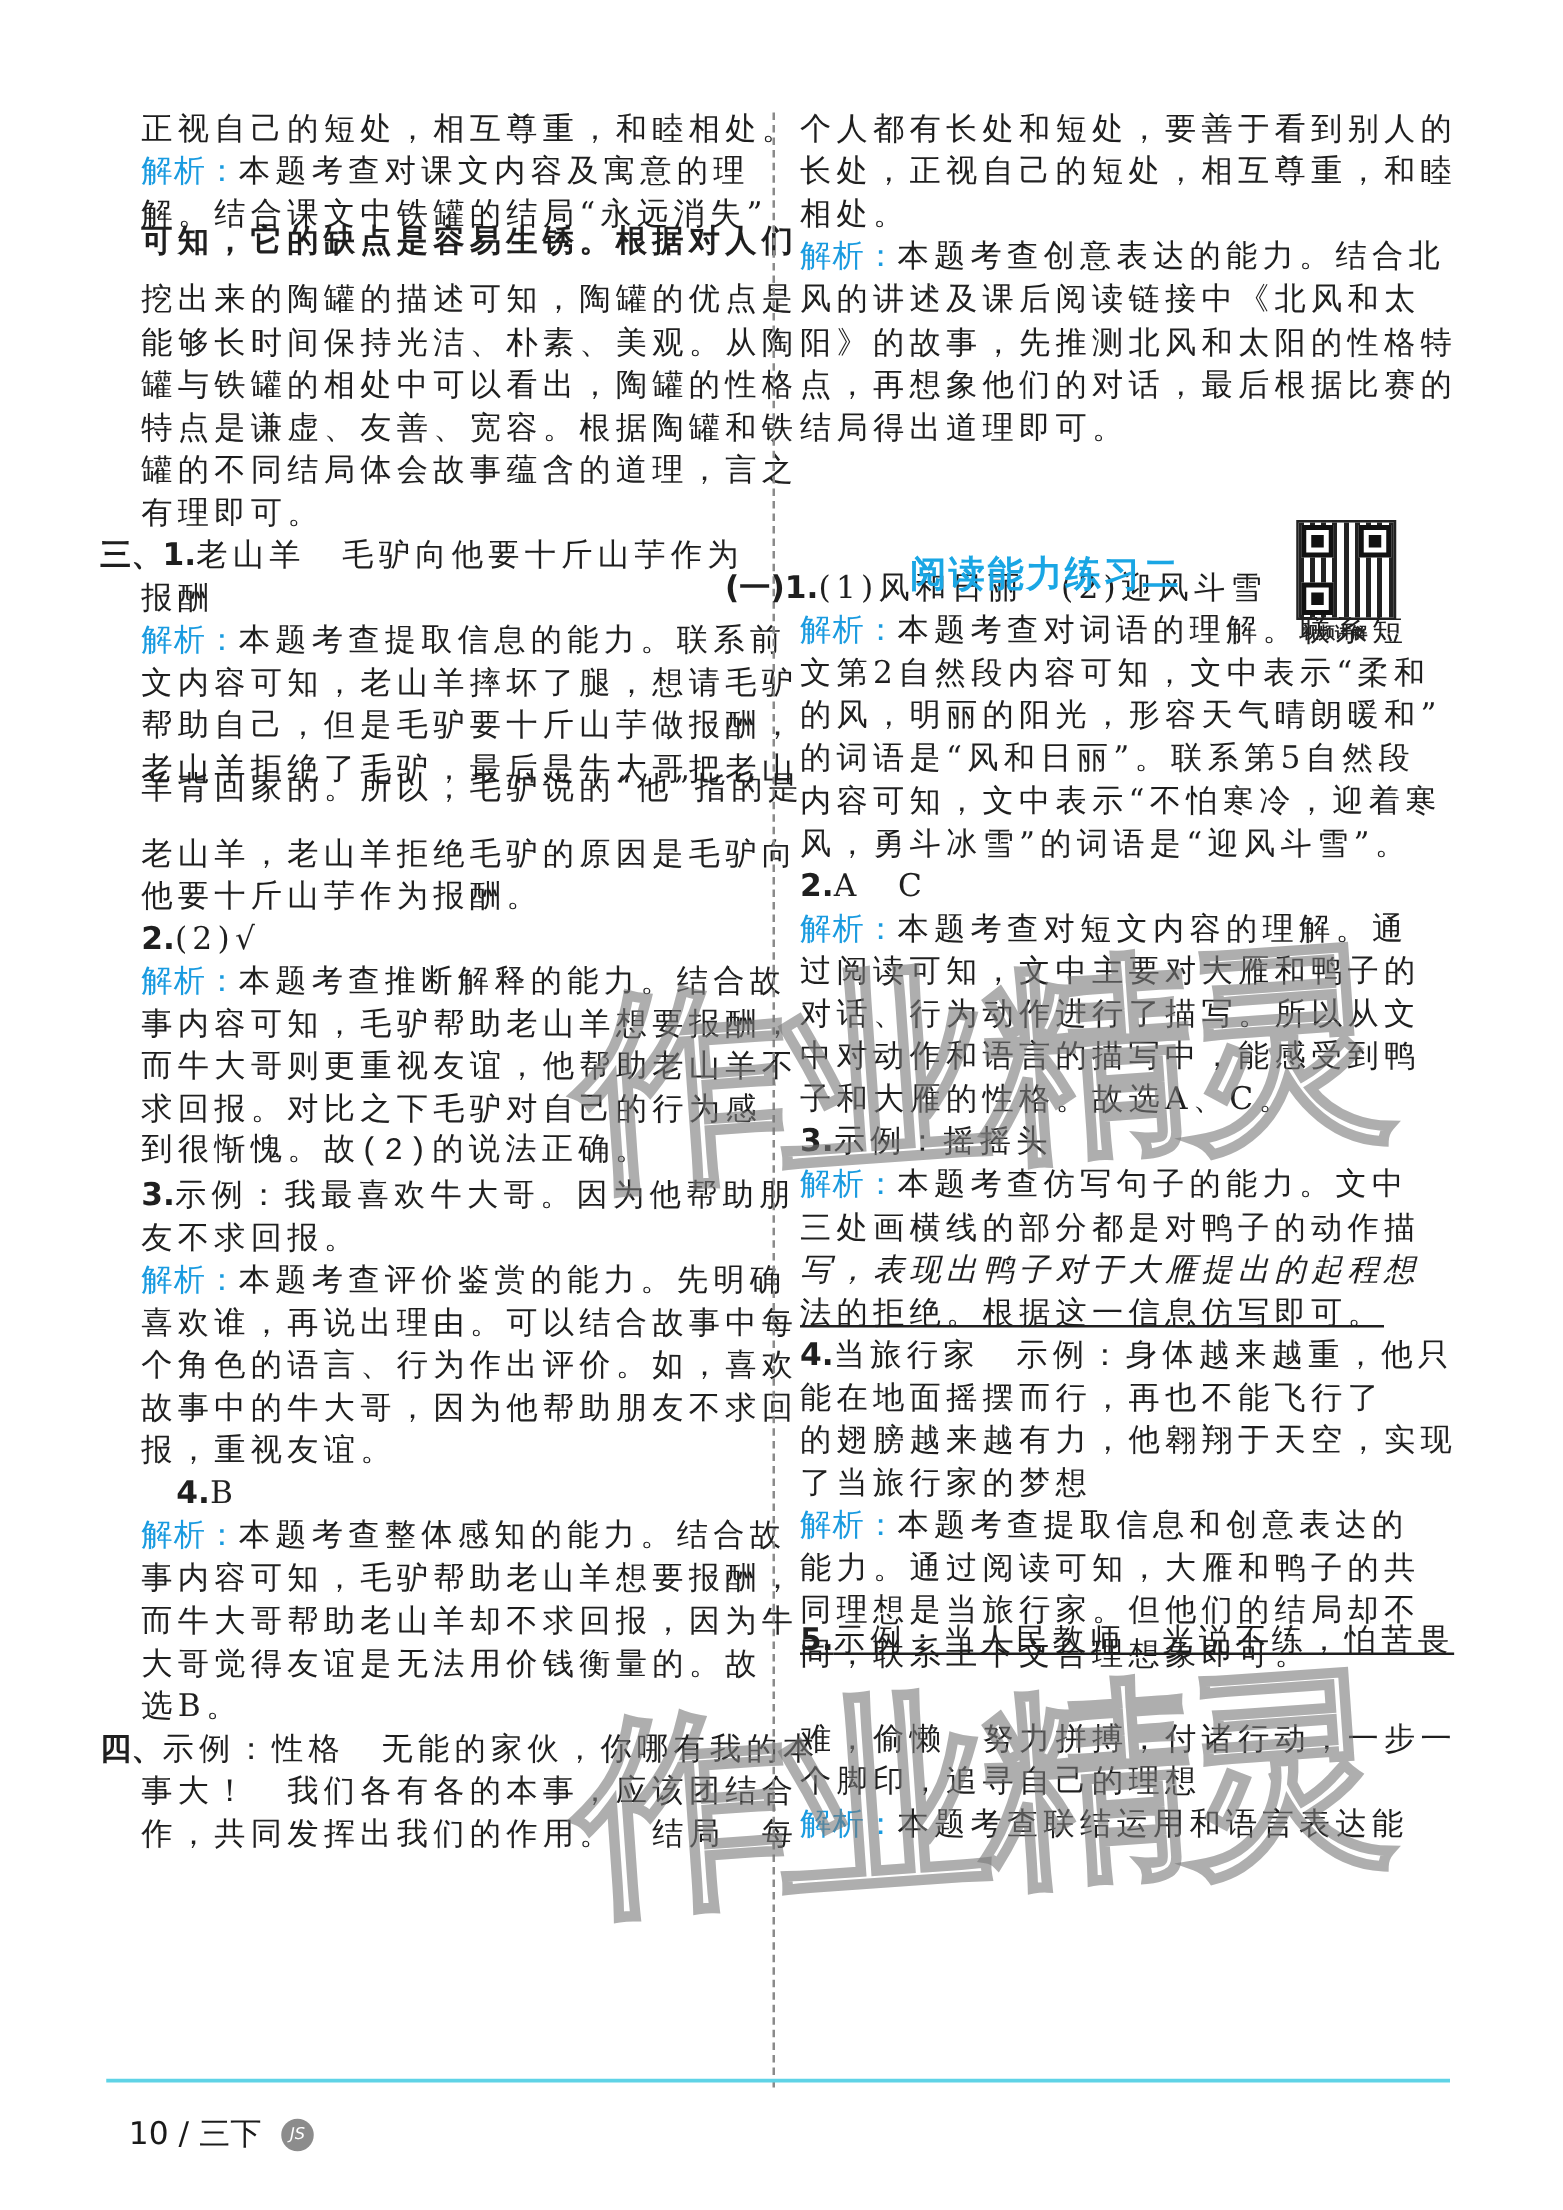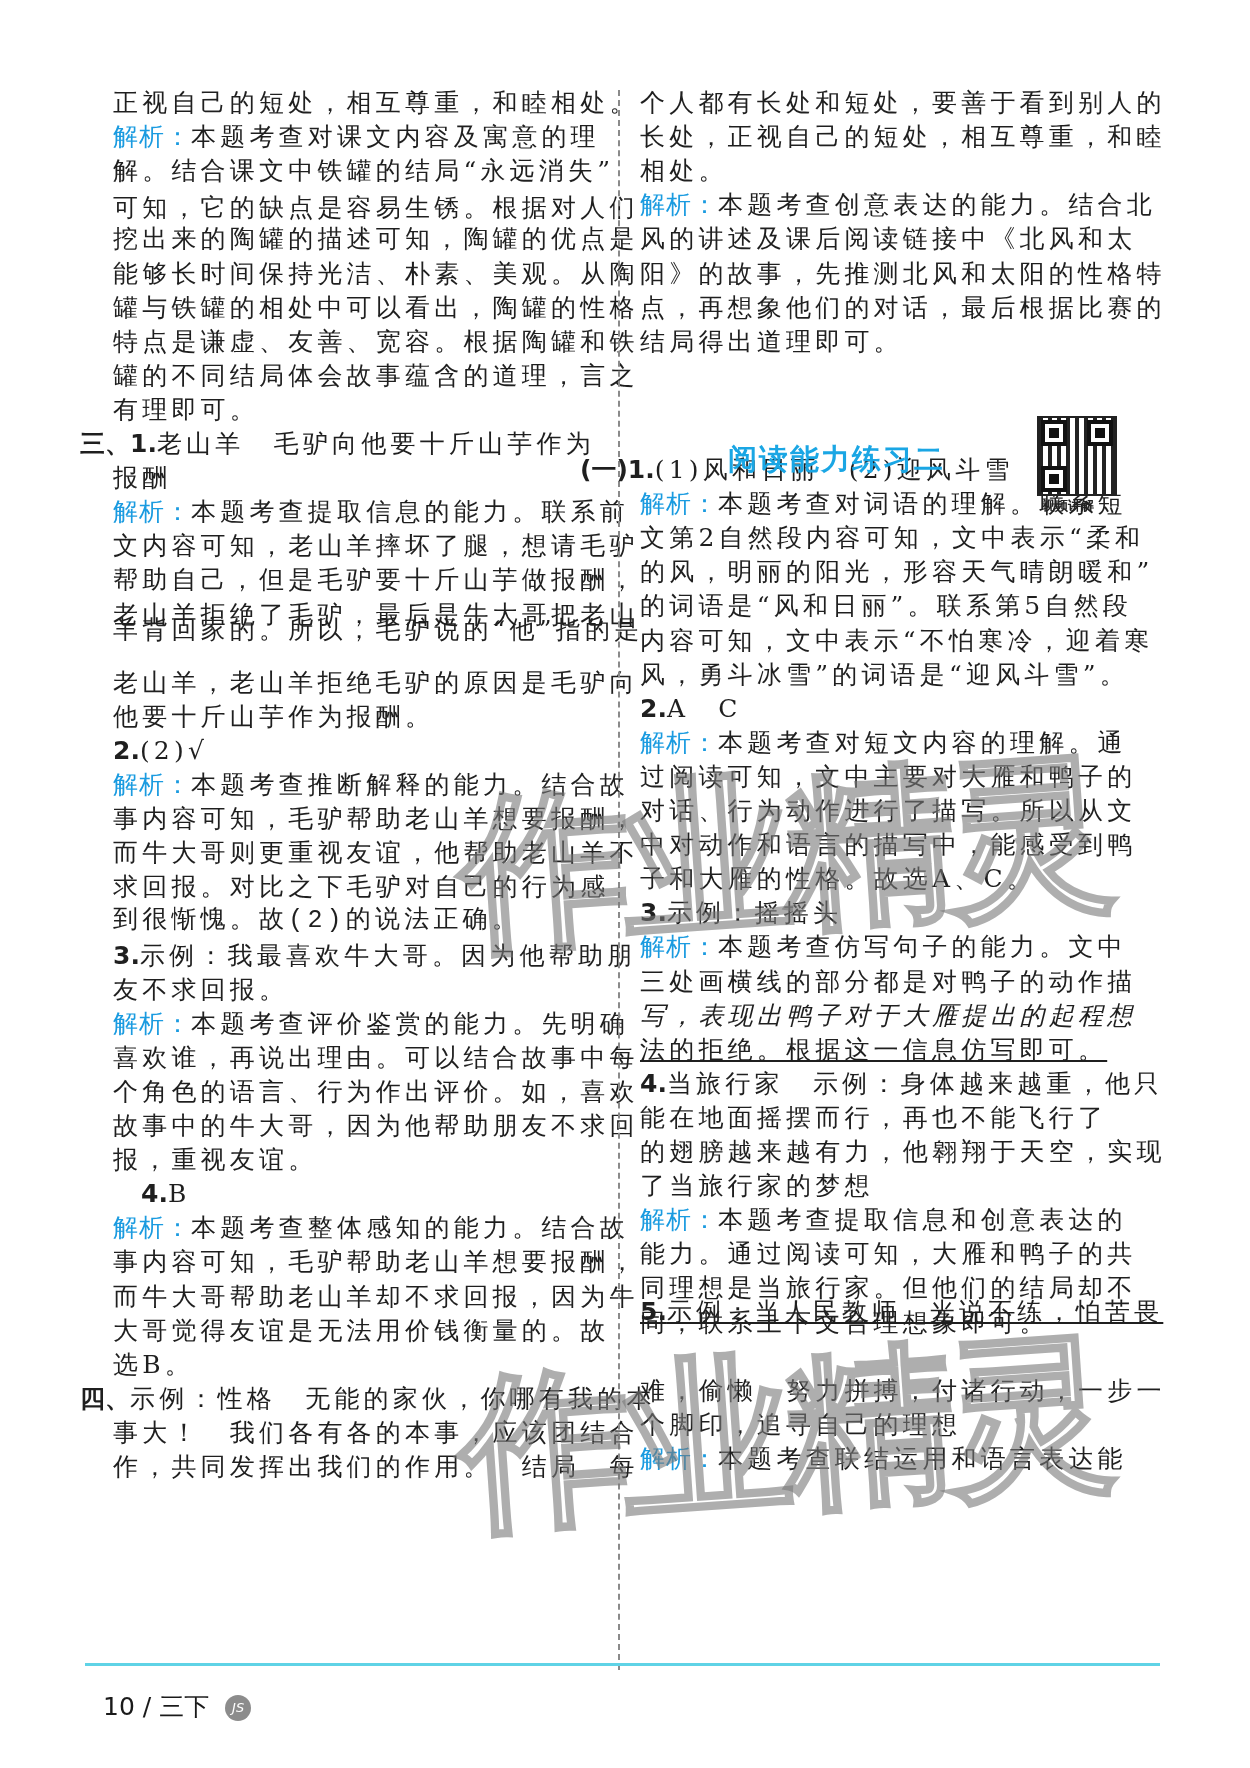--- a/index.html
+++ b/index.html
@@ -63,21 +63,21 @@
   }
 </style>
 </head>
 <body>
 
 <div>
   <div class="col col-left" id="left-col">
       <div class="line" style="top: 86px; left: 33px;"><span>正视自己的短处，相互尊重，和睦相处。</span></div>
       <div class="line" style="top: 120.1px; left: 33px;"><span class="lbl">解析：</span><span>本题考查对课文内容及寓意的理</span></div>
       <div class="line" style="top: 154.2px; left: 33px;"><span>解。结合课文中铁罐的结局“永远消失”</span></div>
-      <div class="line" style="top: 191px; left: 33px;"><span>可知，它的缺点是容易生锈。根据对人们</span></div>
+      <div class="line" style="top: 176px; left: 33px; font-weight: bold;"><span>可知，它的缺点是容易生锈。根据对人们</span></div>
       <div class="line" style="top: 222.4px; left: 33px;"><span>挖出来的陶罐的描述可知，陶罐的优点是</span></div>
       <div class="line" style="top: 256.5px; left: 33px;"><span>能够长时间保持光洁、朴素、美观。从陶</span></div>
       <div class="line" style="top: 290.6px; left: 33px;"><span>罐与铁罐的相处中可以看出，陶罐的性格</span></div>
       <div class="line" style="top: 324.7px; left: 33px;"><span>特点是谦虚、友善、宽容。根据陶罐和铁</span></div>
       <div class="line" style="top: 358.8px; left: 33px; text-align: right;"><span>罐的不同结局体会故事蕴含的道理，言之</span></div>
       <div class="line" style="top: 392.9px; left: 33px;"><span>有理即可。</span></div>
       <div class="line" style="top: 427px; left: 0px;"><span class="sec">三、</span><span class="num">1.</span><span>老山羊　毛驴向他要十斤山芋作为</span></div>
       <div class="line" style="top: 461.1px; left: 33px;"><span>报酬</span></div>
       <div class="line" style="top: 495.2px; left: 33px;"><span class="lbl">解析：</span><span>本题考查提取信息的能力。联系前</span></div>
       <div class="line" style="top: 529.3px; left: 33px;"><span>文内容可知，老山羊摔坏了腿，想请毛驴</span></div>

